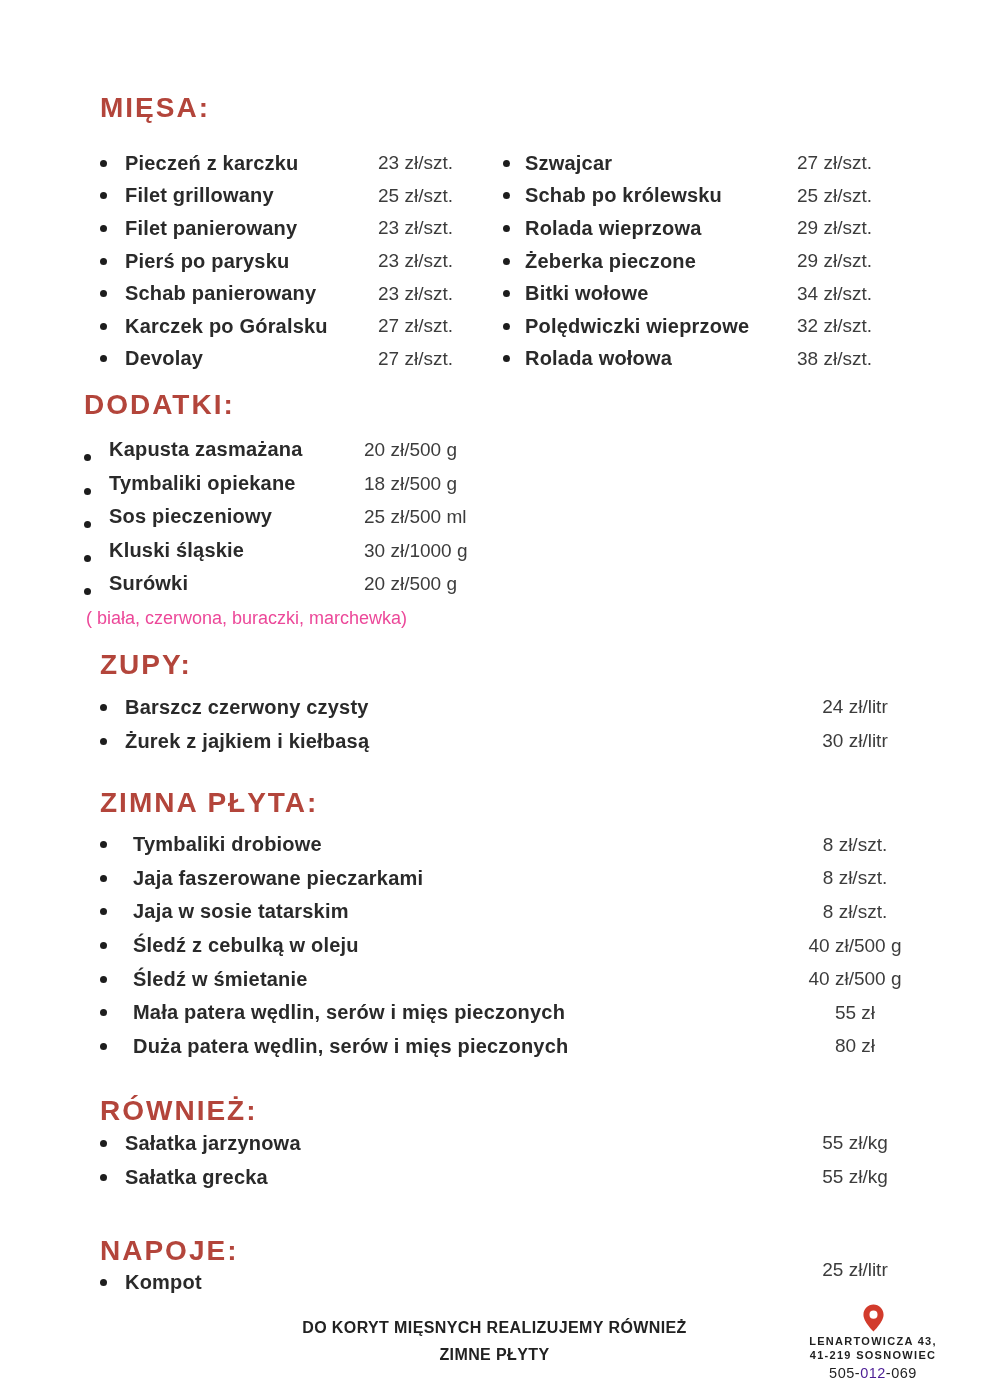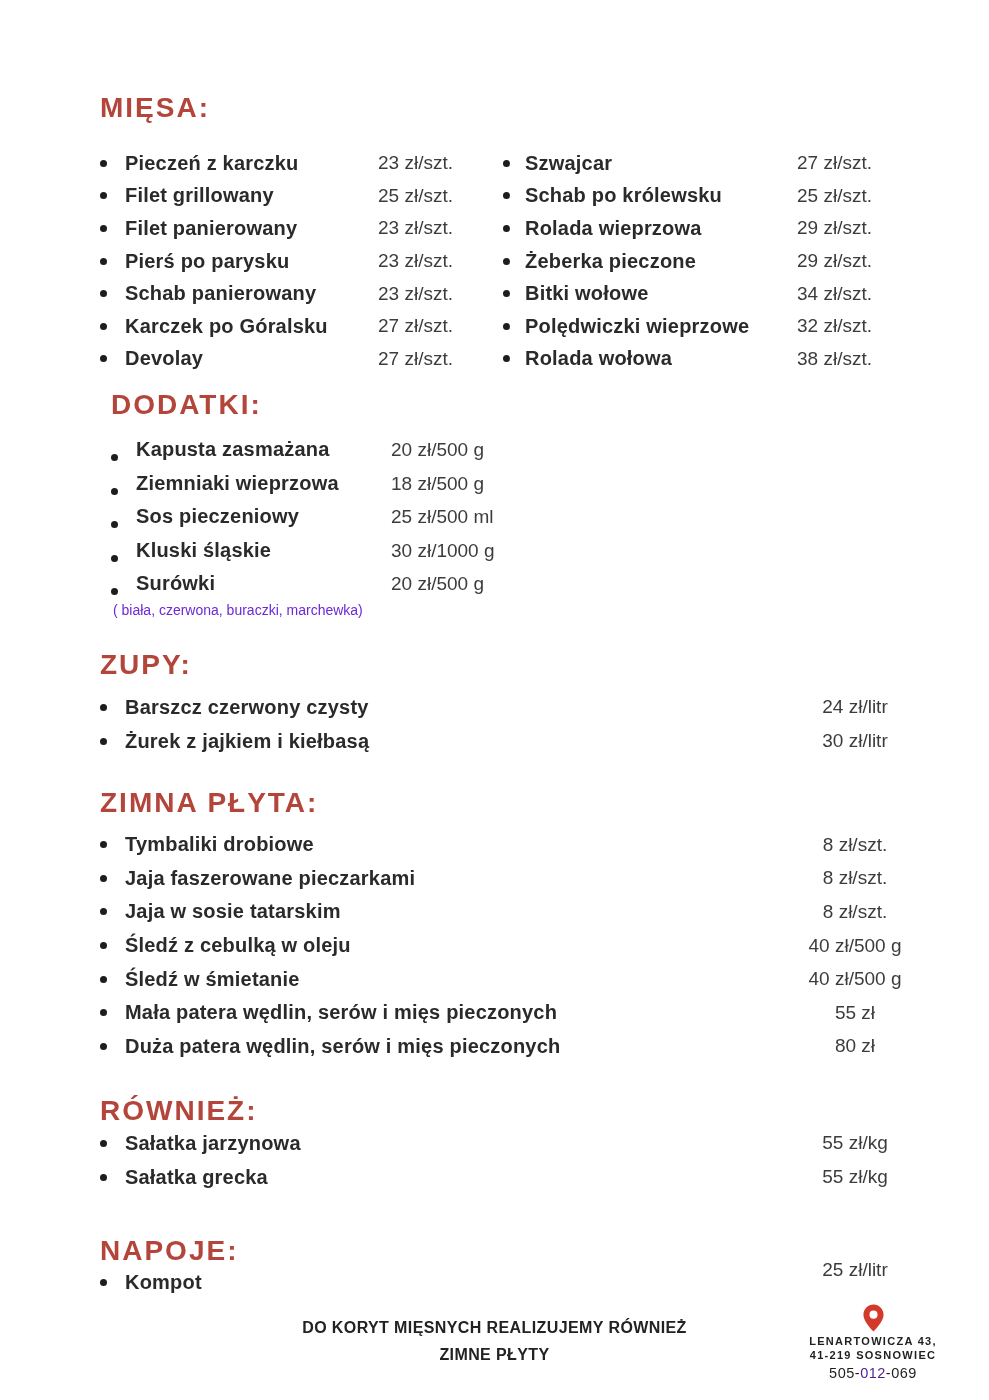--- a/index.html
+++ b/index.html
@@ -47,36 +47,36 @@
   .price-col{flex:0 0 120px;text-align:center;}
 
   
   #sec-miesa{left:100px;top:93px;width:792px;}
   #sec-miesa .mi-cols{display:flex;margin-top:24px;}
   #sec-miesa .col-left{flex:0 0 403px;}
   #sec-miesa .col-right{flex:1 1 auto;}
   #sec-miesa .row{height:32.6px;}
 
   
-  #sec-dodatki{left:111px;top:390px;width:520px;}
+  #sec-dodatki{left:84px;top:390px;width:520px;}
   #sec-dodatki .list{margin-top:8px;}
   #sec-dodatki .row{height:33.4px;align-items:flex-end;}
   #sec-dodatki .note{
-    margin-top:3px;margin-left:2px;
-    font-size:14px;line-height:24px;color:#6d28d9;
+    margin-top:11px;margin-left:2px;
+    font-size:18px;line-height:24px;color:#ec4899;
   }
 
   
   .fullwide{left:100px;width:815px;}
   #sec-zupy{top:650px;}
   #sec-zupy .list{margin-top:10px;}
   #sec-zupy .row{height:34px;}
   #sec-zimna{top:788px;}
   #sec-zimna .list{margin-top:10px;}
-  #sec-zimna .row{height:33.6px;}
+  #sec-zimna .row{height:33.6px;gap:8px;}
   #sec-salatki{top:1096px;}
   #sec-salatki .list{}
   #sec-salatki .row{height:34px;}
   #sec-napoje{top:1236px;}
   #sec-napoje .list{margin-top:0;}
   #sec-napoje .row{height:33px;}
   #sec-napoje .price-col{transform:translateY(-13px);}
 
   
   .footer-note{
@@ -236,21 +236,21 @@
             <span class="dot"></span>
           </span>
           <span class="item-name w255">Kapusta zasmażana</span>
           <span class="item-price">20 zł/500 g</span>
         </div>
 
         <div class="row">
           <span class="bullet-cell b25">
             <span class="dot"></span>
           </span>
-          <span class="item-name w255">Ziemniaki wieprzowa</span>
+          <span class="item-name w255">Tymbaliki opiekane</span>
           <span class="item-price">18 zł/500 g</span>
         </div>
 
         <div class="row">
           <span class="bullet-cell b25">
             <span class="dot"></span>
           </span>
           <span class="item-name w255">Sos pieczeniowy</span>
           <span class="item-price">25 zł/500 ml</span>
         </div>

